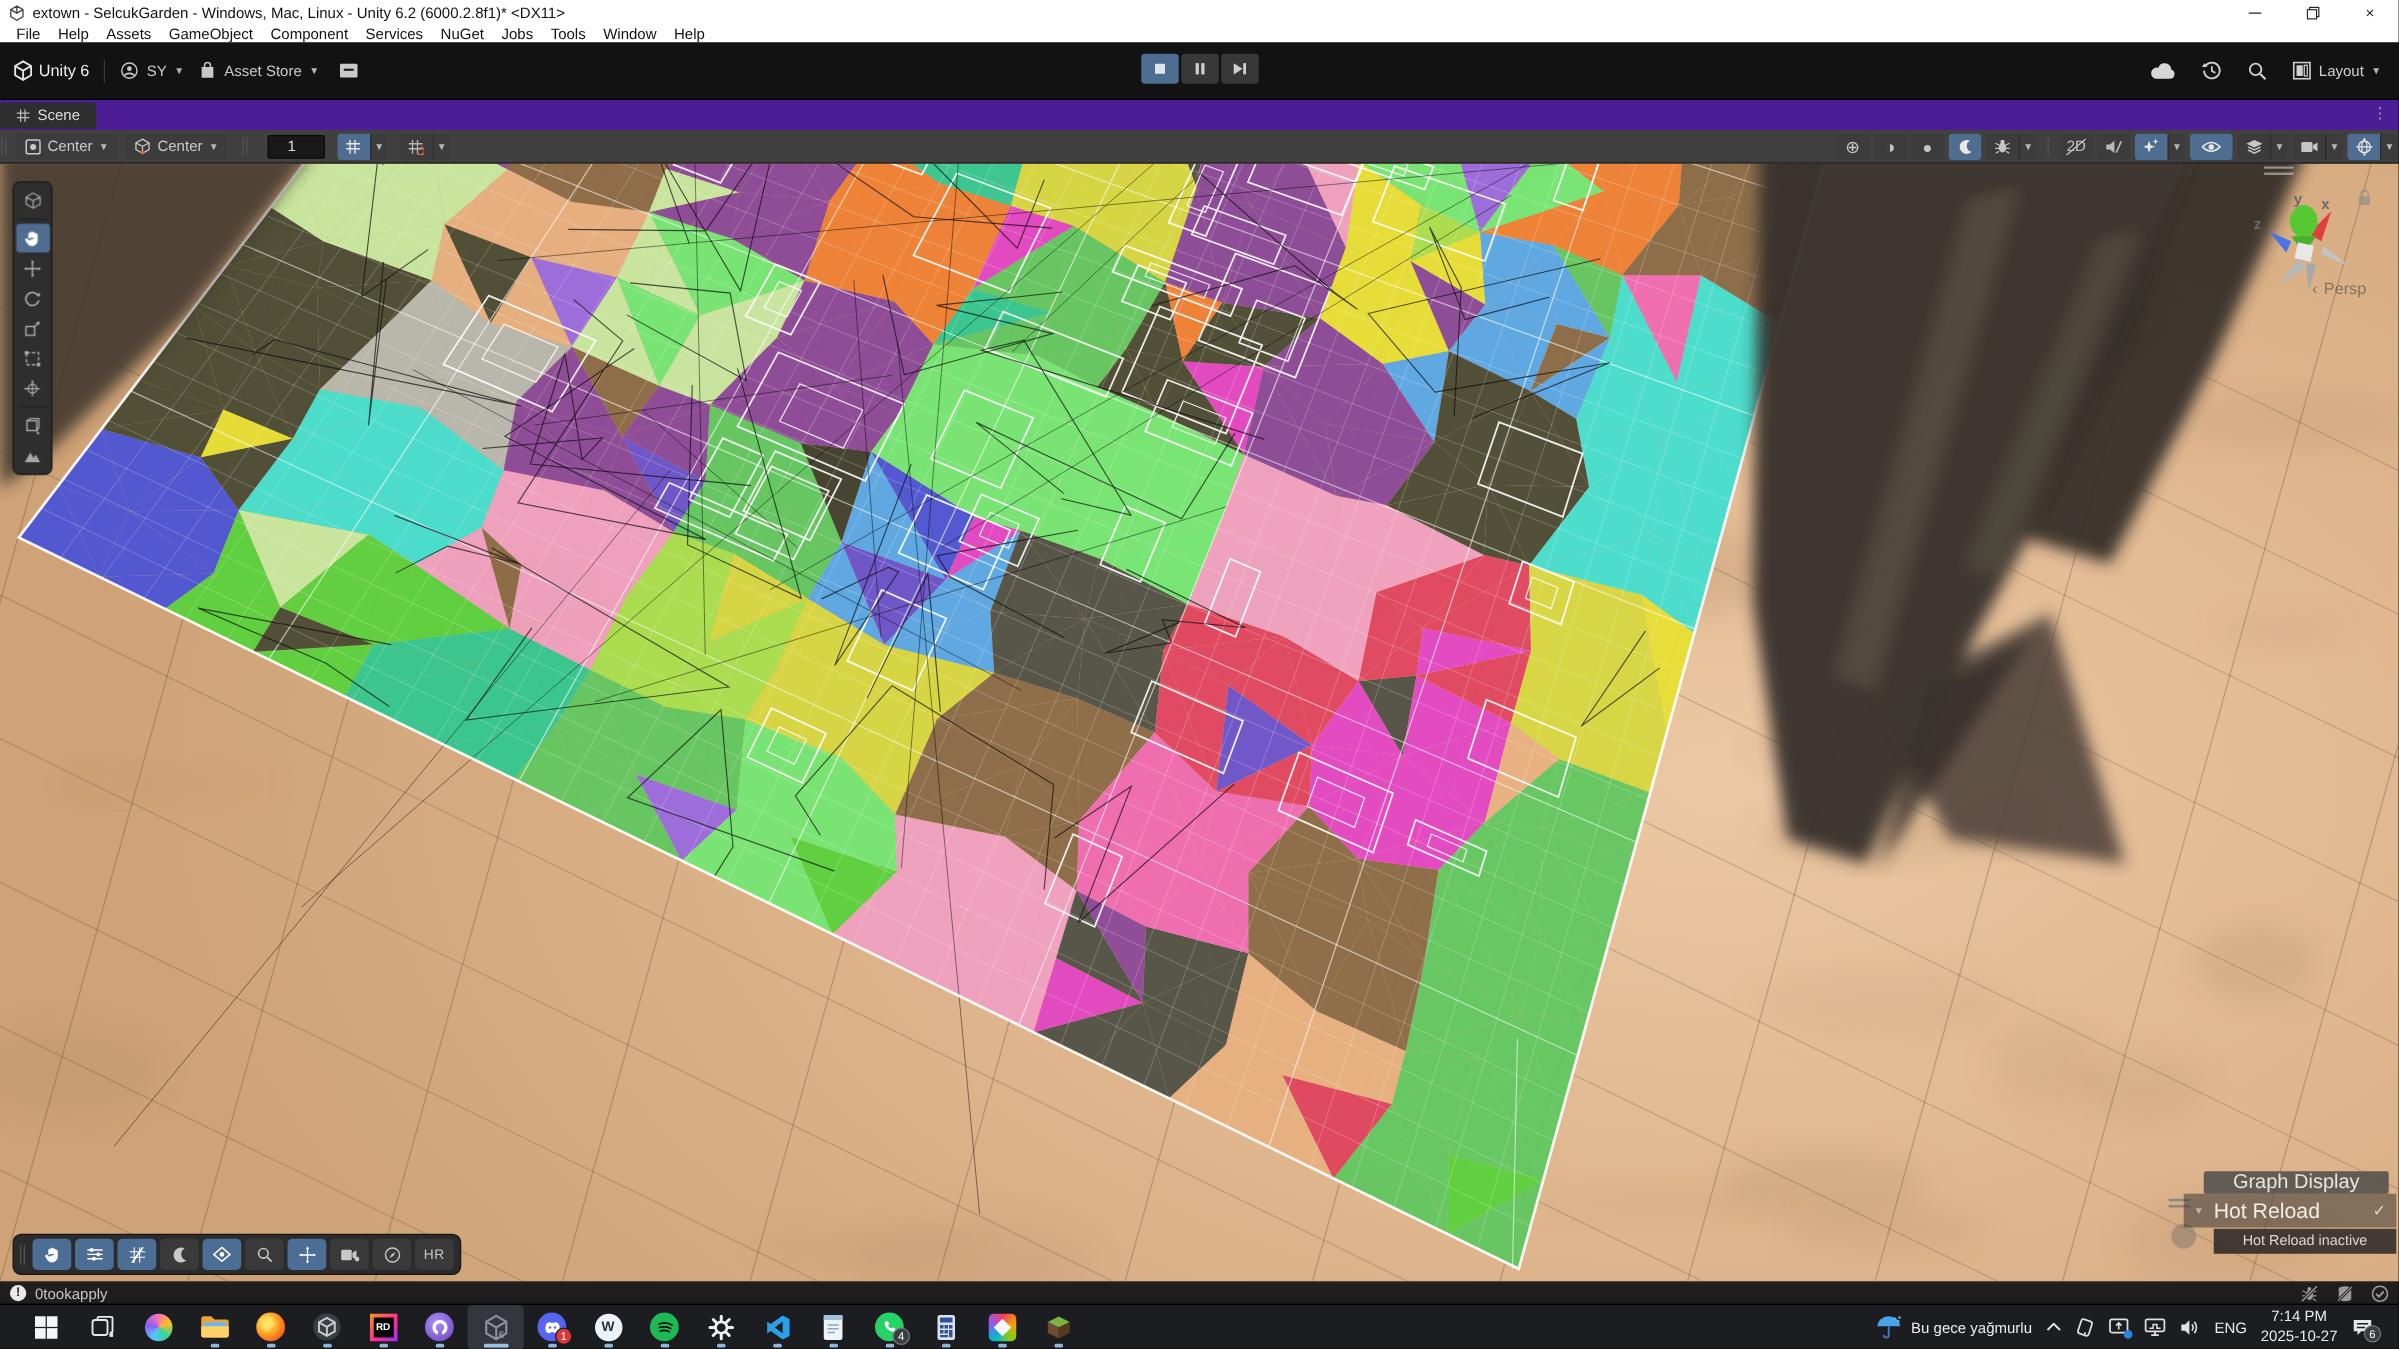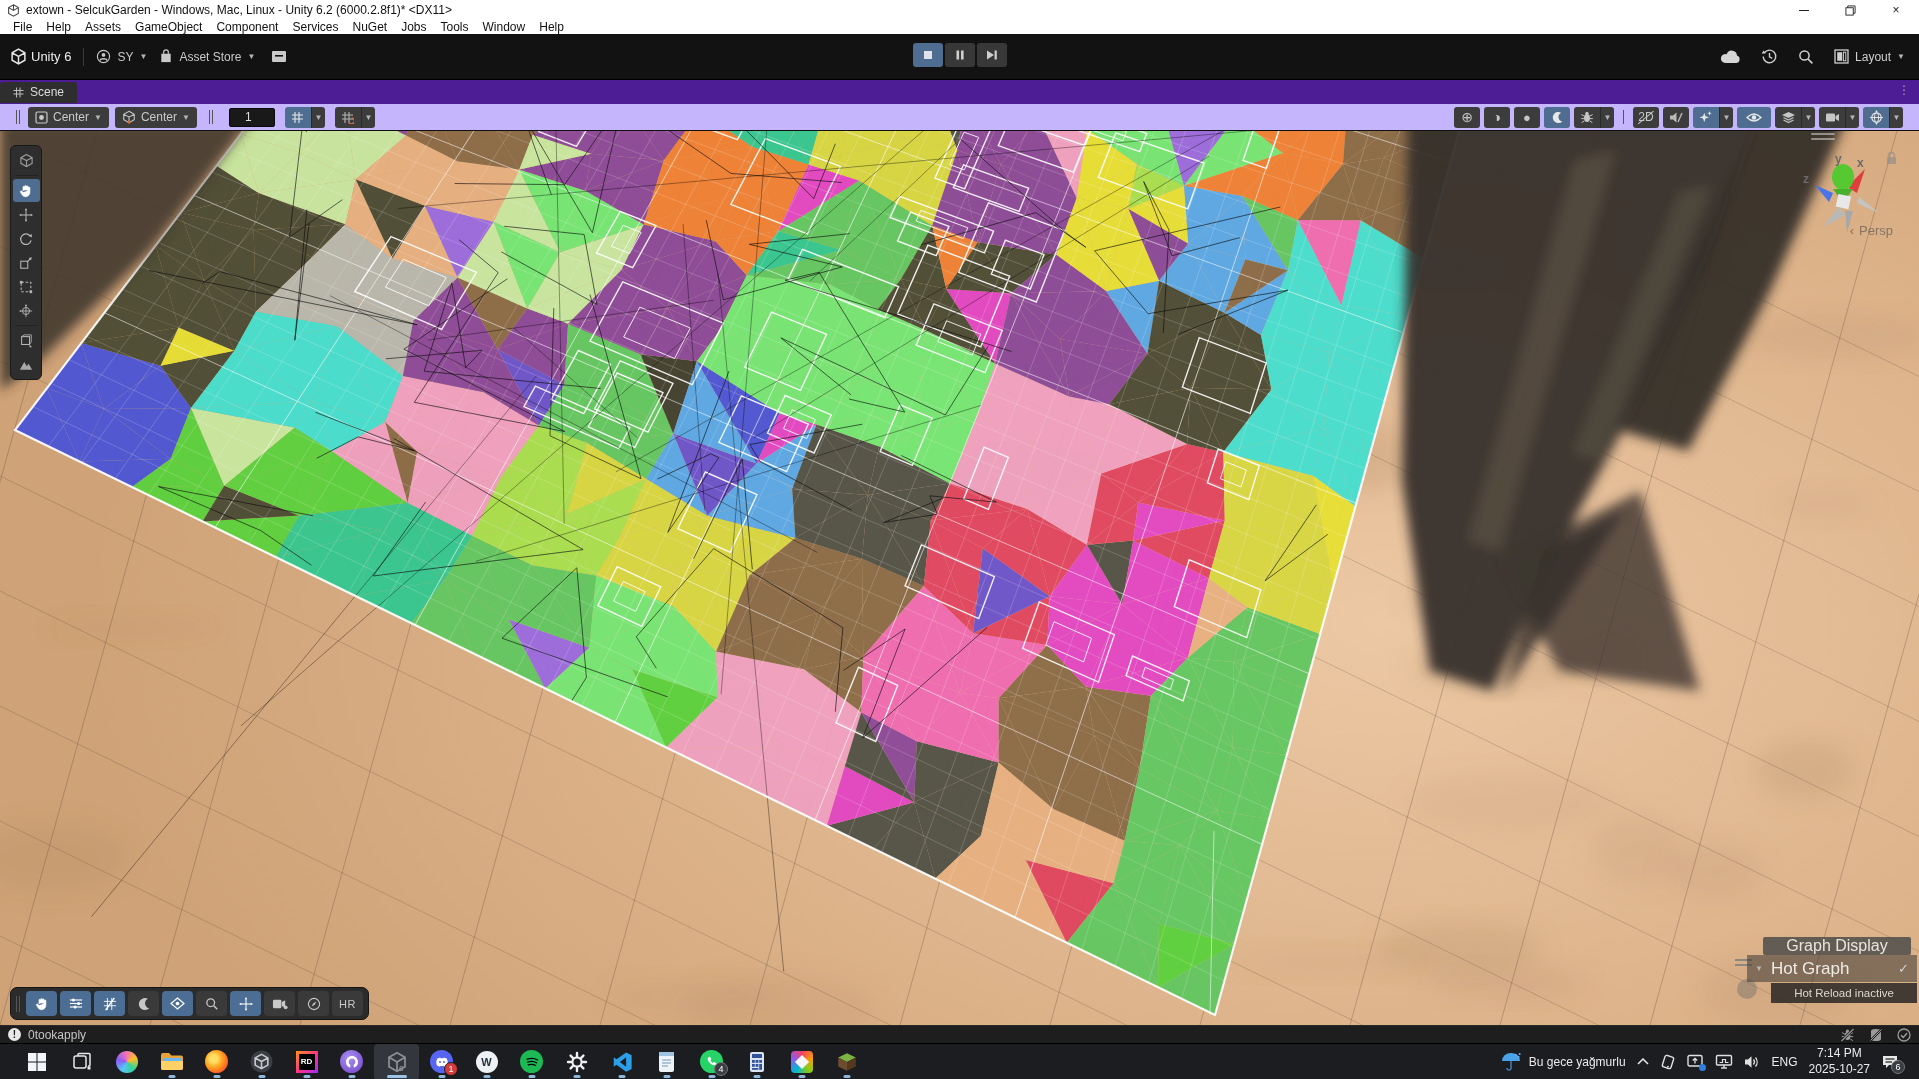--- a/index.html
+++ b/index.html
@@ -23,21 +23,21 @@
 .play-group{position:absolute;left:50%;top:9px;transform:translateX(-50%);display:flex;gap:2px}
 .play-btn{width:30px;height:24px;background:#383838;border-radius:3px;display:flex;align-items:center;justify-content:center}
 .play-btn.active{background:#4f6d90}
 .tb-right{position:absolute;right:14px;top:0;bottom:0;display:flex;align-items:center;gap:20px;color:#cfcfcf;font-size:12px}
 .layout-btn{display:flex;align-items:center;gap:6px}
 
 .tabbar{height:24px;background:#4c1d95;display:flex;align-items:center}
 .tab{height:21px;background:#2e2e2e;color:#ddd;font-size:12px;display:flex;align-items:center;gap:6px;padding:0 13px;border-radius:3px 3px 0 0}
 .tab-more{margin-left:auto;color:#aaa;padding:0 9px 4px 0;font-size:12px}
 
-.scene-toolbar{height:27px;background:#c4b5fd;display:flex;align-items:center;padding:0 16px;gap:6px;border-bottom:1px solid #101010}
+.scene-toolbar{height:27px;background:#404040;display:flex;align-items:center;padding:0 1px;gap:6px;border-bottom:1px solid #101010}
 .st-handle{display:flex;gap:2px;margin-right:2px}
 .st-handle i{display:block;width:1px;height:14px;background:#555}
 .st-btn{height:21px;background:#3c3c3c;border-radius:3px;display:flex;align-items:center;gap:5px;padding:0 7px;font-size:12px;color:#c9c9c9}
 .st-field{width:46px;height:19px;background:#191919;border:1px solid #0a0a0a;border-radius:2px;color:#ddd;font-size:12px;display:flex;align-items:center;padding-left:15px;margin-left:8px}
 .split{display:flex;margin-left:4px}
 .split .main{height:21px;width:26px;background:#3c3c3c;border-radius:3px 0 0 3px;display:flex;align-items:center;justify-content:center}
 .split .main.active{background:#4f6d90}
 .split .dd{height:21px;width:14px;background:#3c3c3c;border-radius:0 3px 3px 0;border-left:1px solid #2a2a2a;display:flex;align-items:center;justify-content:center}
 .st-right{margin-left:auto;display:flex;align-items:center;gap:4px}
 .st-ibtn{height:21px;min-width:26px;background:#3c3c3c;border-radius:3px;display:flex;align-items:center;justify-content:center;color:#c6c6c6;font-size:12px;padding:0 4px}
@@ -1308,21 +1308,21 @@
     <div class="go-burger">
         <i></i>
         <i></i>
       </div>
     <div class="go-circle"></div>
     <div class="go-header">
         <span>Graph Display</span>
       </div>
     <div class="go-row1">
       <span class="caret" style="color:#bdb8ae">▼</span>
-      <span>Hot Graph</span>
+      <span>Hot Reload</span>
       <span class="go-check">✓</span>
     </div>
     <div class="go-row2">
         <span>Hot Reload inactive</span>
       </div>
   </div>
 </div>
 
 <div class="statusbar">
   <span class="warn-ico">!</span>

